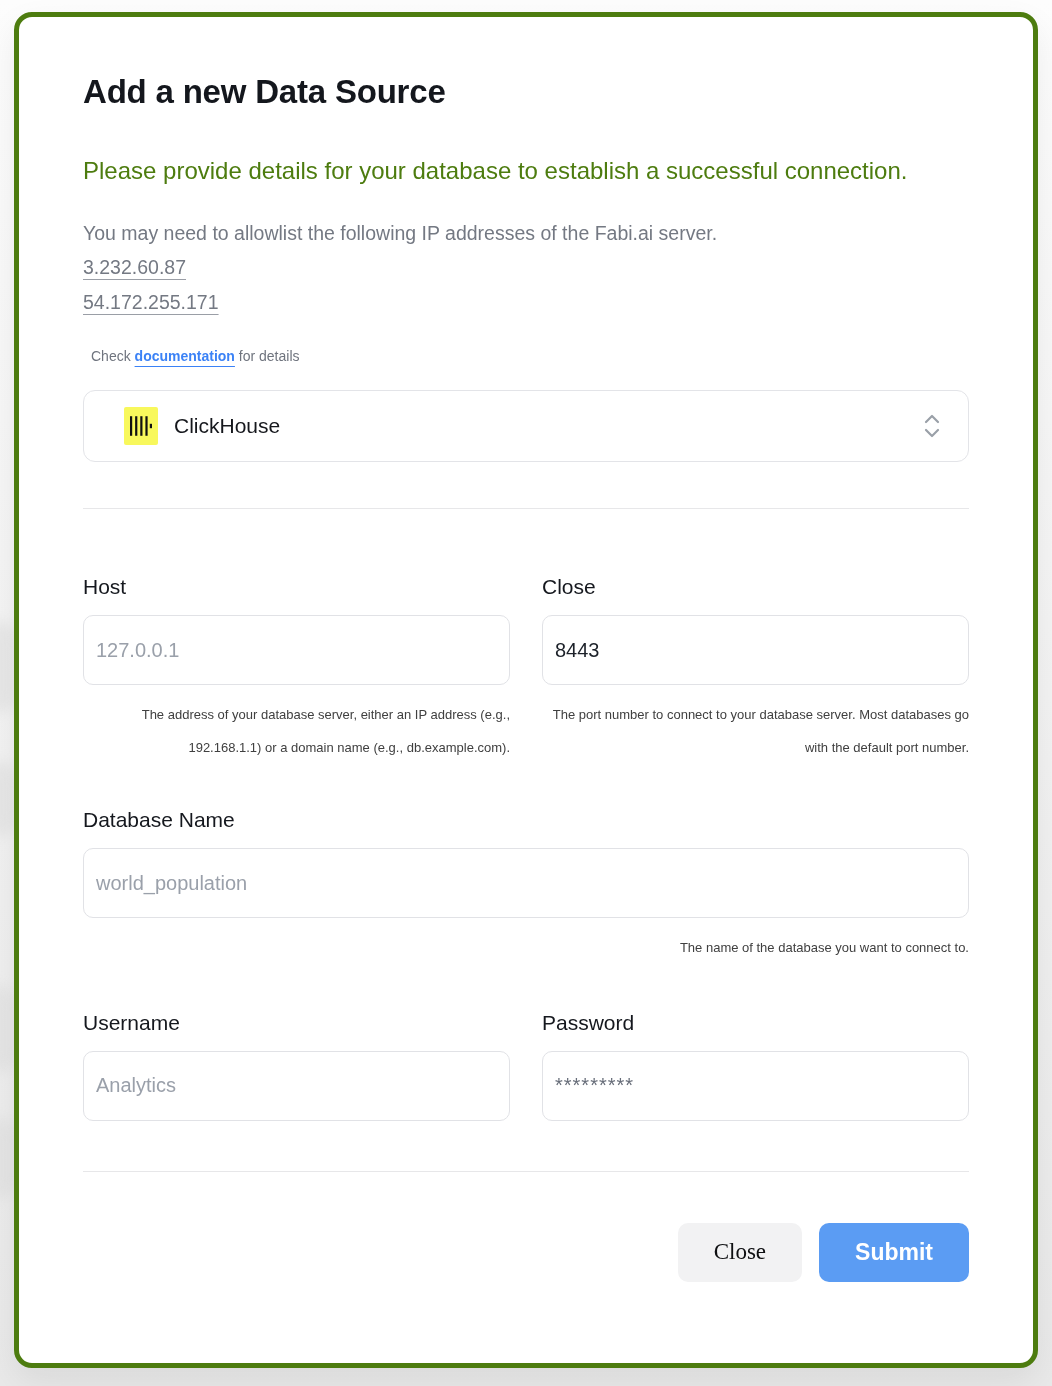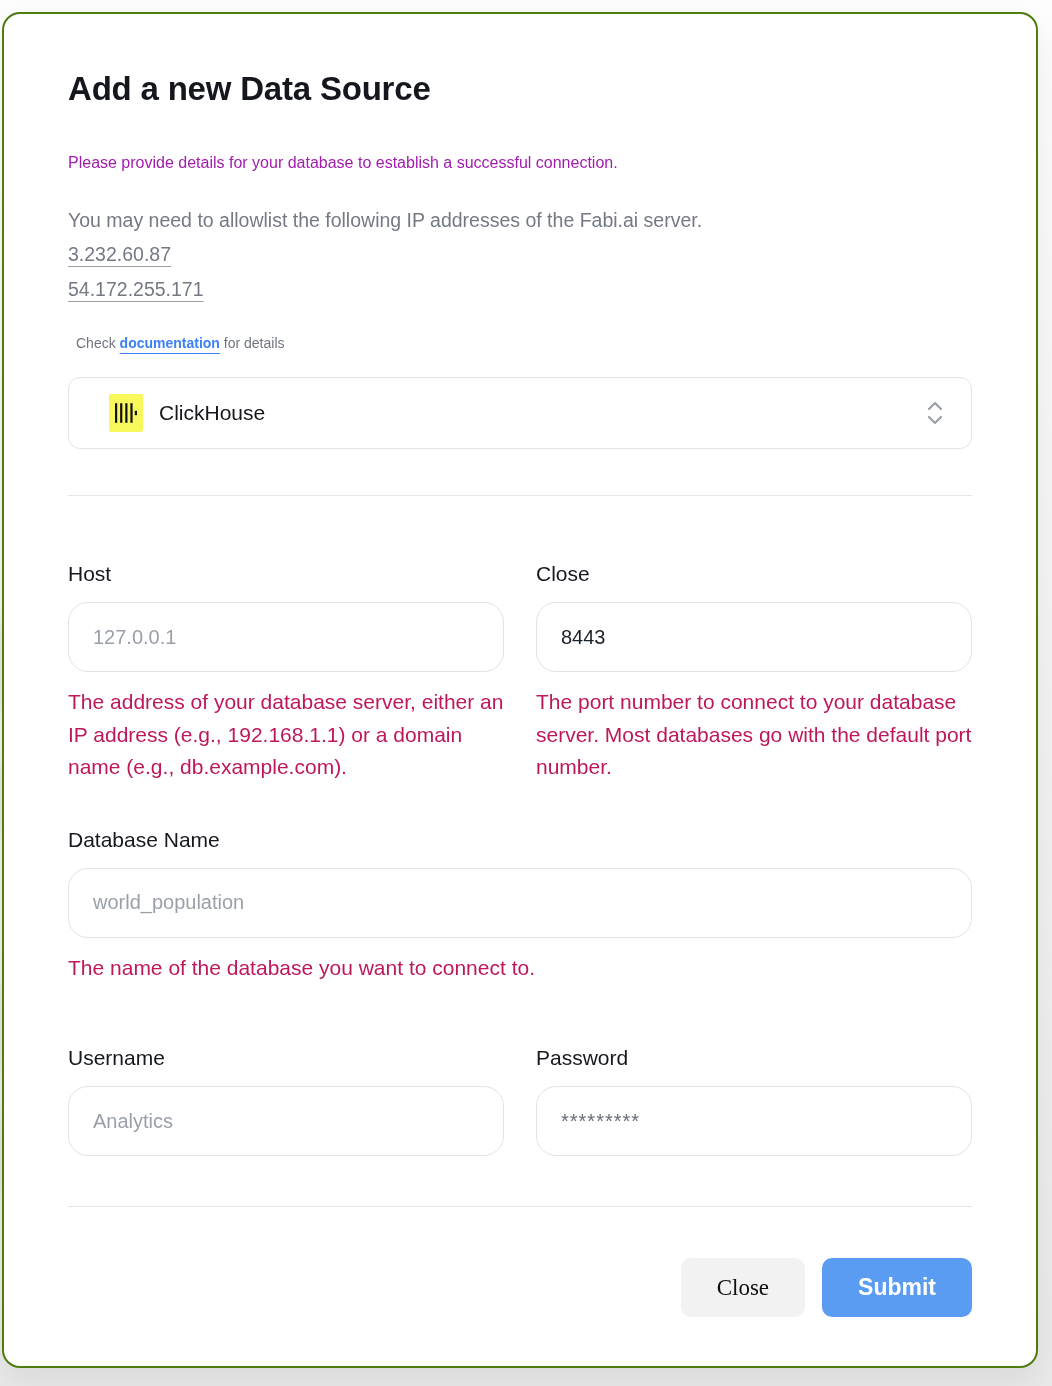--- a/index.html
+++ b/index.html
@@ -22,41 +22,41 @@
     filter: blur(7px);
     opacity: .55;
   }
   .blob.b1 { top: 622px; height: 90px; }
   .blob.b2 { top: 762px; height: 74px; }
   .blob.b3 { top: 986px; height: 86px; }
   .blob.b4 { top: 1118px; height: 80px; }
 
   .modal {
     position: absolute;
-    left: 2px; top: 12px; right: 14px;
+    left: 14px; top: 12px; right: 14px;
     height: 1356px;
     background: #ffffff;
-    border: 2px solid #4d7c0f;
+    border: 5px solid #4d7c0f;
     border-radius: 18px;
     box-shadow: 0 14px 34px rgba(0,0,0,.07);
     padding: 56px 64px 40px 64px;
     box-sizing: border-box;
   }
 
   .title {
     margin: 0;
     font-size: 33px;
     font-weight: 600;
     letter-spacing: -.2px;
     color: #14171d;
   }
   .subtitle {
     margin: 46px 0 0 0;
-    font-size: 16px;
-    color: #a21caf;
+    font-size: 24px;
+    color: #4d7c0f;
   }
   .note {
     margin: 37px 0 0 0;
     font-size: 19.5px;
     color: #747983;
   }
   .ip-link {
     display: table;
     margin-top: 9px;
     font-size: 19.5px;
@@ -119,51 +119,52 @@
     border-top: 1px solid #e7e7e9;
     margin: 46px 0 0 0;
   }
 
   .grid2 {
     display: grid;
     grid-template-columns: 1fr 1fr;
     column-gap: 32px;
   }
   .grid-hostport { margin-top: 64px; }
-  .grid-userpass { margin-top: 60px; }
+  .grid-userpass { margin-top: 44px; }
 
   .field-label {
     display: block;
     font-size: 21px;
     font-weight: 500;
     color: #15181e;
     line-height: 28px;
   }
   .text-input {
     margin-top: 14px;
     width: 100%;
     height: 70px;
     box-sizing: border-box;
     border: 1px solid #e1e2e6;
-    border-radius: 20px;
-    padding: 0 24px;
+    border-radius: 10px;
+    padding: 0 12px;
     font-family: "Liberation Sans", "DejaVu Sans", sans-serif;
     font-size: 20px;
     color: #1c2129;
     background: #fff;
     outline: none;
   }
   .text-input::placeholder { color: #9aa0aa; opacity: 1; }
   .text-input.muted-value { color: #676d79; letter-spacing: 1px; }
 
   .help {
     margin: 14px 0 0 0;
-    font-size: 21px;
+    font-size: 13px;
     line-height: 32.5px;
-    color: #be185d;
+    color: #404040;
+    text-align: right;
   }
 
   .field-db { margin-top: 42px; }
 
   .btn-divider { margin-top: 50px; }
 
   .btn-row {
     margin-top: 51px;
     display: flex;
     justify-content: flex-end;

